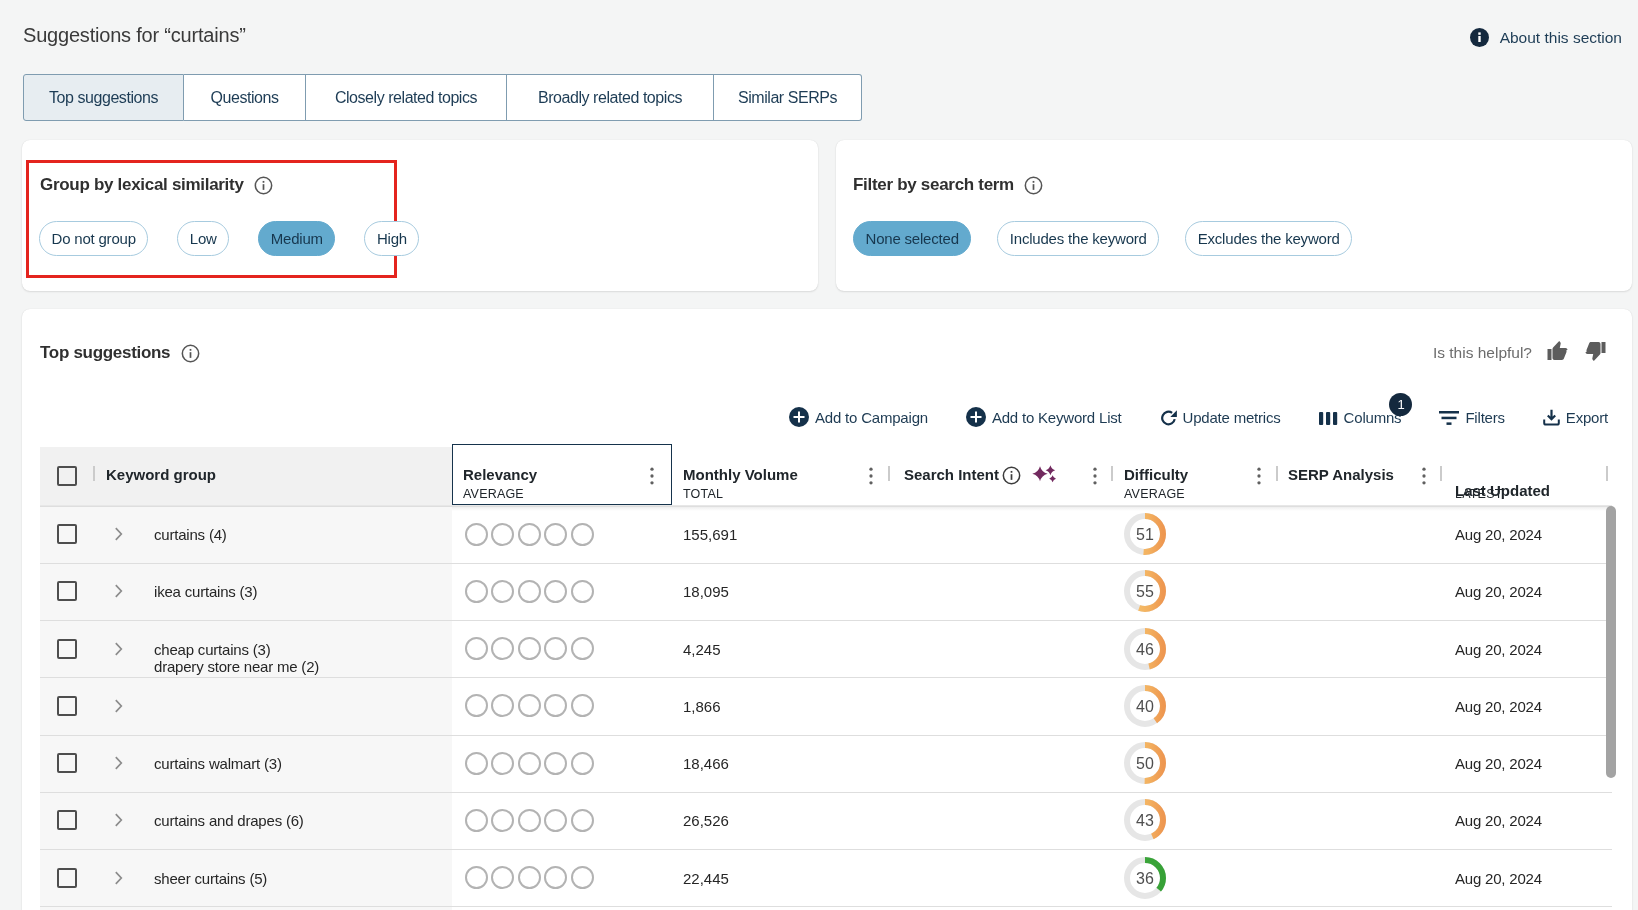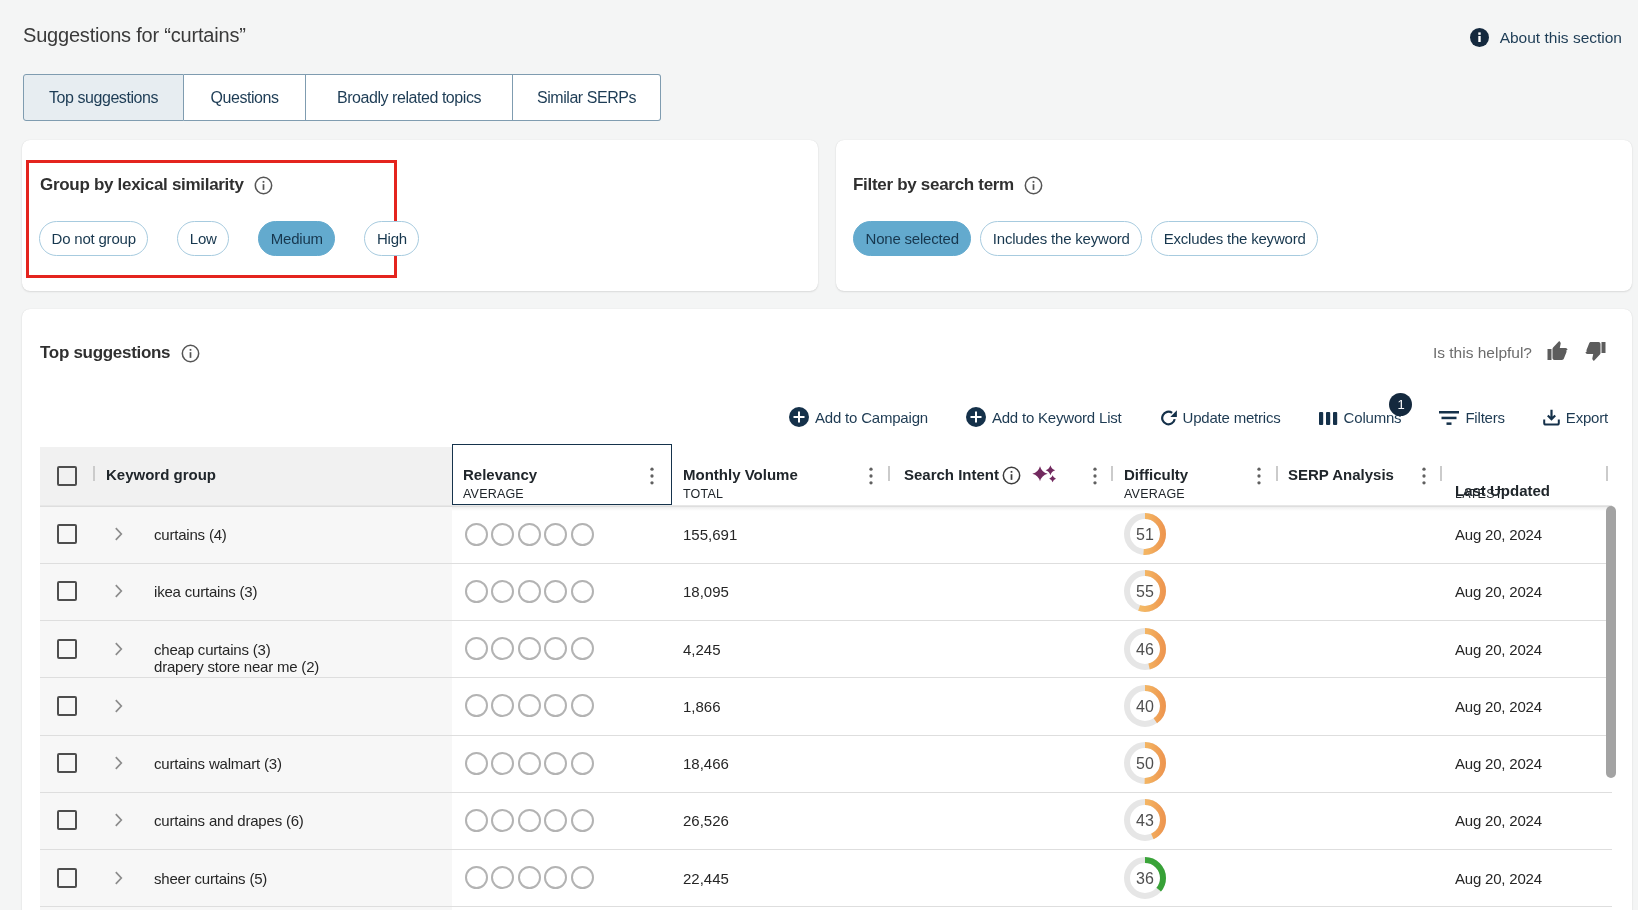--- a/index.html
+++ b/index.html
@@ -15,21 +15,21 @@
 .tab.last { border-radius:0 3px 3px 0; }
 .tab.active { background:#e7edf1; }
 
 .card { position:absolute; background:#fff; border-radius:8px; box-shadow:0 1px 2px rgba(0,0,0,0.10), 0 0 1px rgba(0,0,0,0.12); }
 #card1 { left:22px; top:140px; width:796px; height:151px; }
 #card2 { left:836px; top:140px; width:796px; height:151px; }
 #main { left:22px; top:309px; width:1610px; height:640px; }
 .redbox { position:absolute; left:4px; top:20px; width:371px; height:118px; border:3px solid #e4241e; }
 .cardtitle { position:absolute; font-size:17px; letter-spacing:-0.3px; font-weight:bold; color:#303030; display:flex; align-items:center; gap:10px; }
 .pills { position:absolute; display:flex; gap:29px; }
-.pills.p2 { gap:9px; }
+.pills.p2 { gap:26px; }
 .pill { height:35px; border:1px solid #a7cbdf; border-radius:18px; background:#fff; color:#17374e; font-size:15px; letter-spacing:-0.2px; display:flex; align-items:center; justify-content:center; padding:0 11.5px; }
 .pill.sel { background:#63aace; border-color:#63aace; }
 
 .tstitle { position:absolute; left:40px; top:343px; font-size:17px; letter-spacing:-0.3px; font-weight:bold; color:#303030; display:flex; align-items:center; gap:11px; }
 .helpful { position:absolute; top:341px; right:30px; display:flex; align-items:center; gap:13px; color:#6c6c6c; font-size:15.5px; }
 .helpful svg { position:relative; top:-2px; }
 .toolbar { position:absolute; top:407px; right:30px; display:flex; align-items:center; gap:38px; color:#1d3a52; font-size:15px; letter-spacing:-0.2px; }
 .tbitem { display:flex; align-items:center; gap:6px; position:relative; }
 .badge { position:absolute; top:-16px; right:-11px; width:23px; height:23px; border-radius:50%; background:#14293e; color:#fff; font-size:13px; display:flex; align-items:center; justify-content:center; }
 
@@ -58,20 +58,21 @@
   <svg width="19" height="19" viewBox="0 0 19 19">
       <circle cx="9.5" cy="9.5" r="9.5" fill="#14293e"></circle>
       <rect x="8.3" y="8" width="2.4" height="6" fill="#fff"></rect>
       <rect x="8.3" y="4.4" width="2.4" height="2.4" fill="#fff"></rect>
     </svg>
   <span>About this section</span>
 </div>
 <div class="tabs">
   <div class="tab first active" style="width:161px">Top suggestions</div>
   <div class="tab" style="width:122px">Questions</div>
+  <div class="tab" style="width:201px">Closely related topics</div>
   <div class="tab" style="width:207px">Broadly related topics</div>
   <div class="tab last" style="width:148px">Similar SERPs</div>
 </div>
 
 <div class="card" id="card1"></div>
 <div class="card" id="card2"></div>
 <div class="card" id="main"></div>
 <div class="redbox" style="left:26px; top:160px; position:absolute;"></div>
 <div class="cardtitle" style="left:40px; top:175px;">Group by lexical similarity
   <svg width="19" height="19" viewBox="0 0 20 20">

